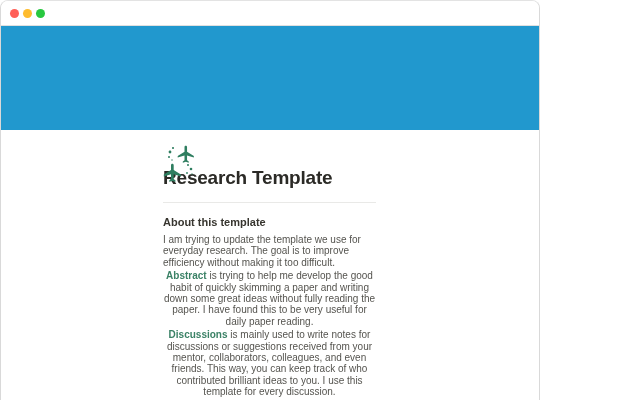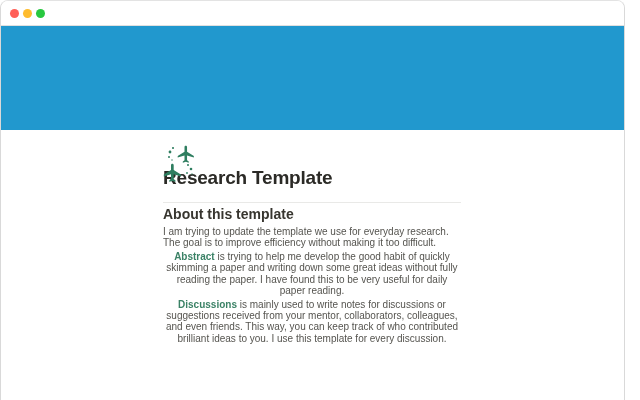--- a/index.html
+++ b/index.html
@@ -1,20 +1,20 @@
 <!DOCTYPE html>
 <html><head>
 <meta charset="utf-8">
 <style>
   * { margin: 0; padding: 0; box-sizing: border-box; }
   html, body { width: 640px; height: 400px; overflow: hidden; background: #ffffff; }
   body { font-family: "Liberation Sans", "DejaVu Sans", sans-serif; }
 
   .window {
-    width: 625px; height: 400px;
+    width: 540px; height: 400px;
     background: #ffffff;
     border-left: 1px solid #d9d9d9;
     border-right: 1px solid #d9d9d9;
     border-top: 1px solid #e3e3e3;
     border-radius: 8px 8px 0 0;
     overflow: hidden;
     position: relative;
   }
 
   .titlebar {
@@ -60,22 +60,22 @@
   }
 
   .divider {
     margin-top: 13px;
     border: none;
     border-top: 1px solid #e9e9e7;
     height: 0;
   }
 
   h2.section-heading {
-    margin-top: 5px;
-    font-size: 14px;
+    margin-top: 13px;
+    font-size: 11px;
     line-height: 13px;
     font-weight: 700;
     color: #37352f;
   }
 
   .para {
     margin-top: 5px;
     font-size: 10px;
     line-height: 11.3px;
     color: #55544f;

